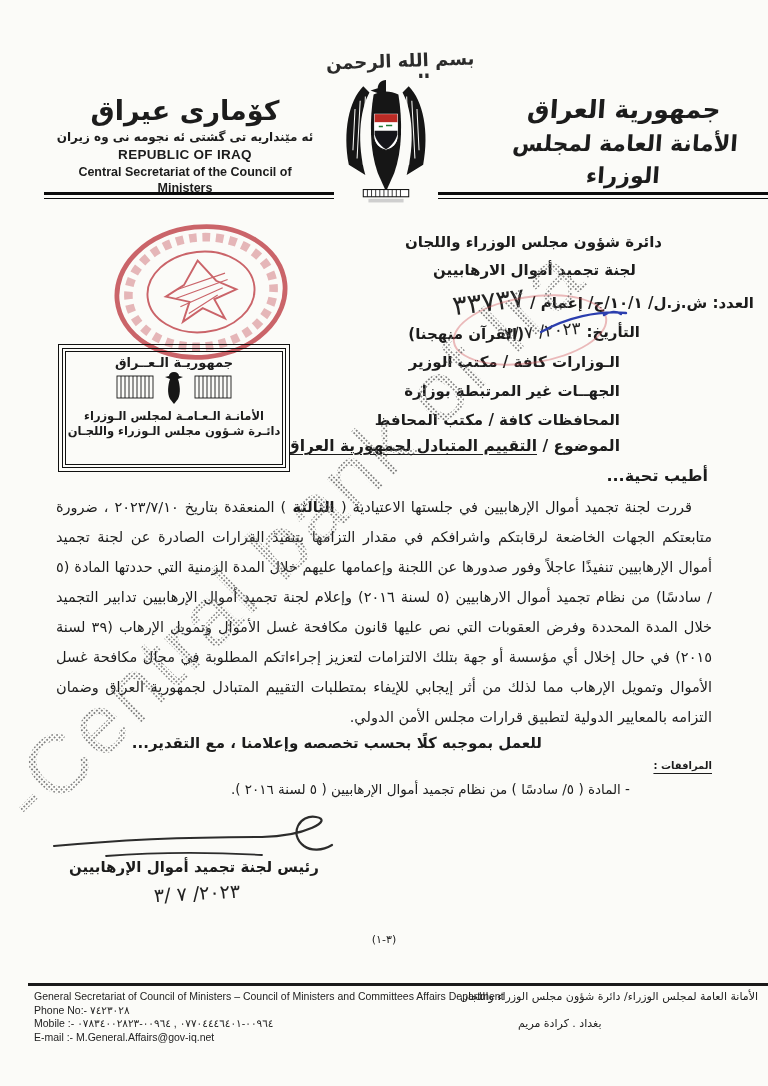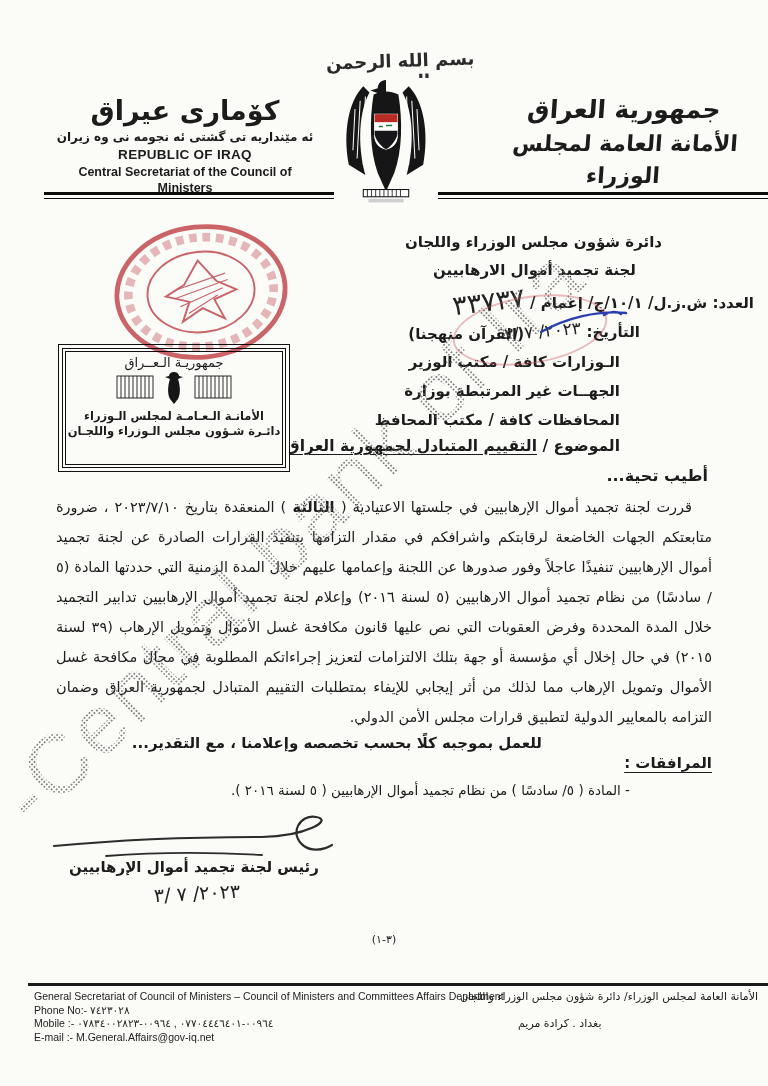--- a/index.html
+++ b/index.html
@@ -46,37 +46,37 @@
   
   .redstamp{left:110px;top:220px;width:182px;height:144px;z-index:4;mix-blend-mode:multiply;opacity:.85;}
   .faintring{left:452px;top:296px;width:152px;height:64px;border:2px solid rgba(208,78,84,.38);
     border-radius:50%;transform:rotate(-9deg);z-index:2;}
   .bluemark{left:538px;top:304px;width:92px;height:34px;z-index:5;}
 
   
   .sealbox{left:58px;top:344px;width:224px;height:120px;border:1.5px solid #101010;padding:3px;background:#fbfbf8;z-index:3;}
   .sealbox .inner{border:4px double #101010;height:100%;box-sizing:border-box;direction:rtl;
     text-align:center;padding-top:3px;}
-  .sealbox .s1{font-size:13px;font-weight:normal;line-height:16px;}
+  .sealbox .s1{font-size:13px;font-weight:bold;line-height:16px;}
   .sealbox .s2{font-size:11.5px;font-weight:bold;line-height:15px;}
   .sealbox .s3{font-size:11.5px;font-weight:bold;line-height:15px;}
 
   
   .addr{right:148px;top:320px;width:300px;direction:rtl;text-align:right;font-weight:bold;font-size:15px;}
   .addr .motto{margin-right:96px;line-height:28px;}
   .addr .a{line-height:29px;}
   .subject{right:148px;top:437px;direction:rtl;font-weight:bold;font-size:15.5px;}
   .subject u{text-decoration:underline;text-underline-offset:3px;}
   .salut{right:60px;top:466px;direction:rtl;font-weight:bold;font-size:16px;}
 
   
   .bodycol{left:56px;right:56px;top:492px;direction:rtl;}
   .para{font-size:14.5px;line-height:30px;text-align:justify;text-indent:20px;}
   .closing{font-weight:bold;font-size:15px;margin-top:2px;margin-right:170px;}
-  .attach-title{font-weight:bold;font-size:15px;text-decoration:underline;text-underline-offset:4px;margin-top:2px;}
+  .attach-title{font-weight:bold;font-size:10px;text-decoration:underline;text-underline-offset:4px;margin-top:8px;}
   .attach-item{font-size:13.5px;margin-top:10px;margin-right:82px;}
 
   
   .sigscribble{left:48px;top:810px;width:294px;height:52px;z-index:2;}
   .sigtitle{left:56px;top:858px;width:276px;text-align:center;font-weight:bold;font-size:15px;direction:rtl;}
   .sigdate{left:112px;top:882px;width:170px;text-align:center;font-size:19px;direction:ltr;
     transform:rotate(-3deg);letter-spacing:1px;color:#222;}
 
   .pagenum{left:0;top:933px;width:768px;text-align:center;font-size:11px;}
 

